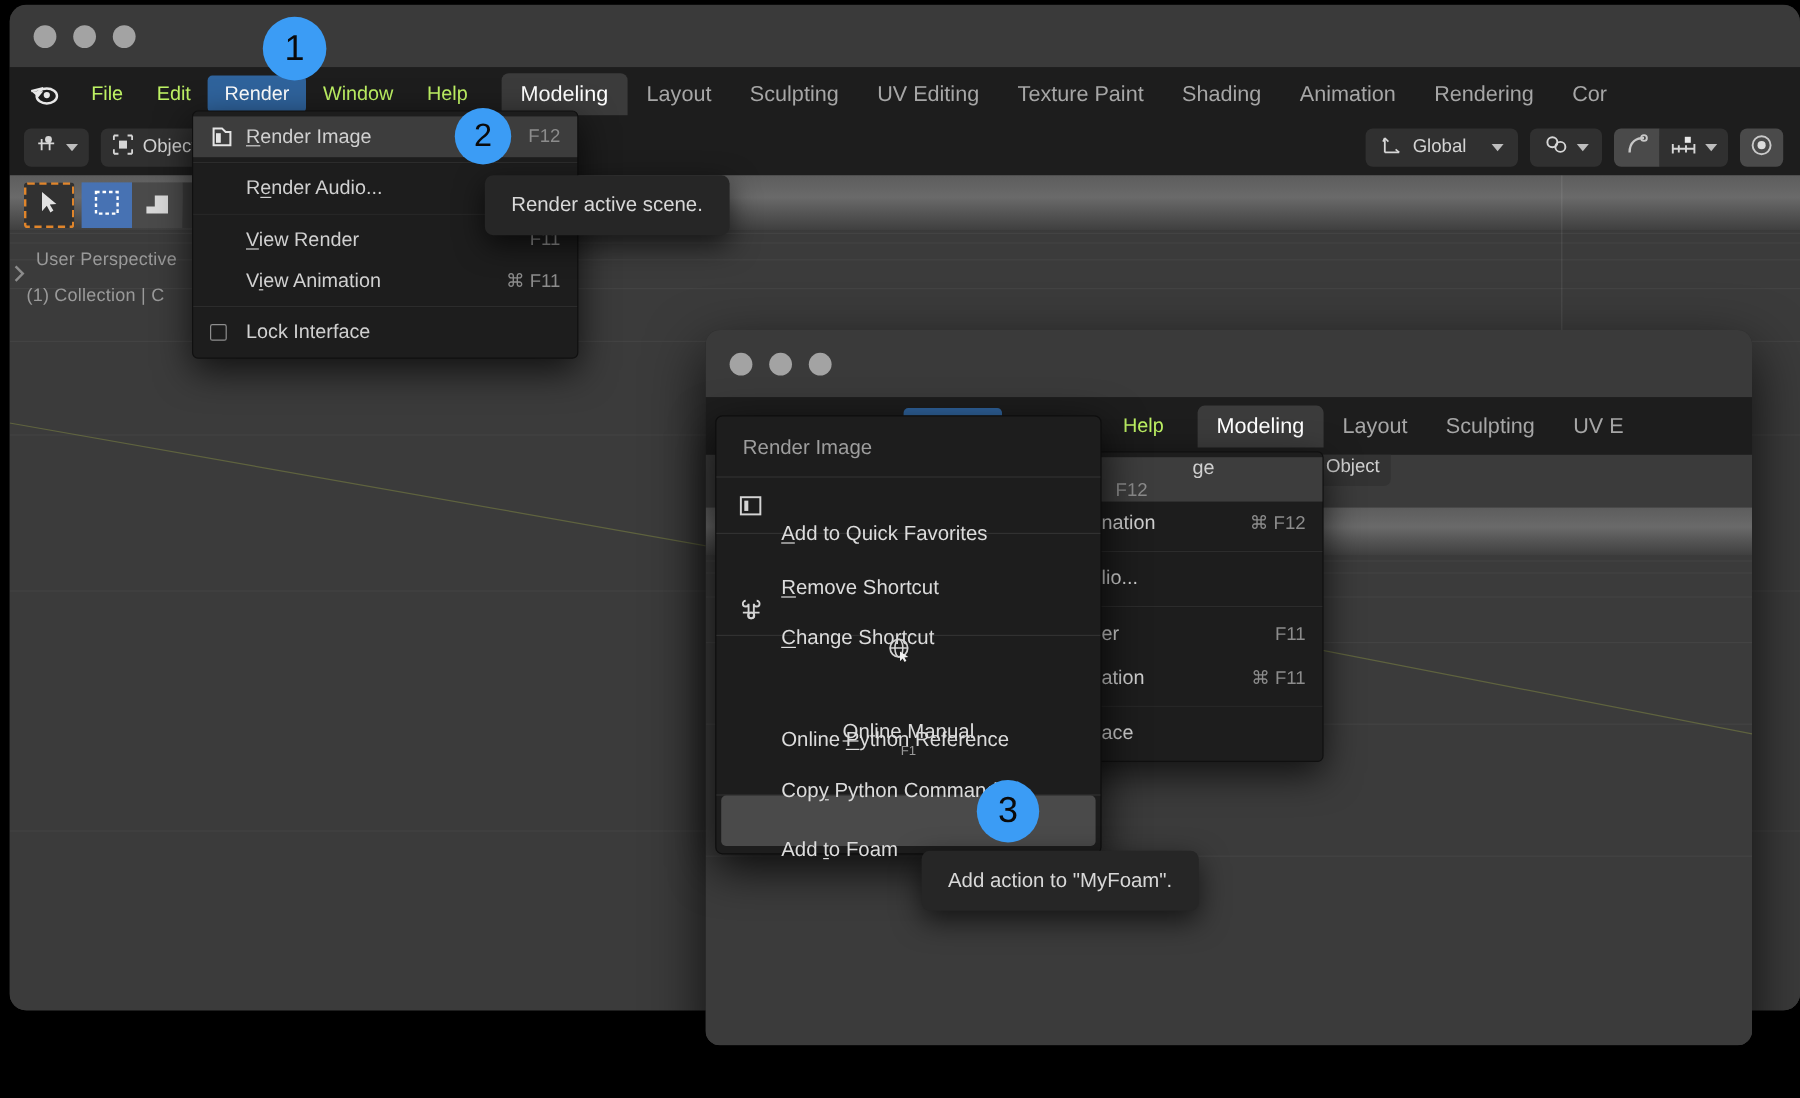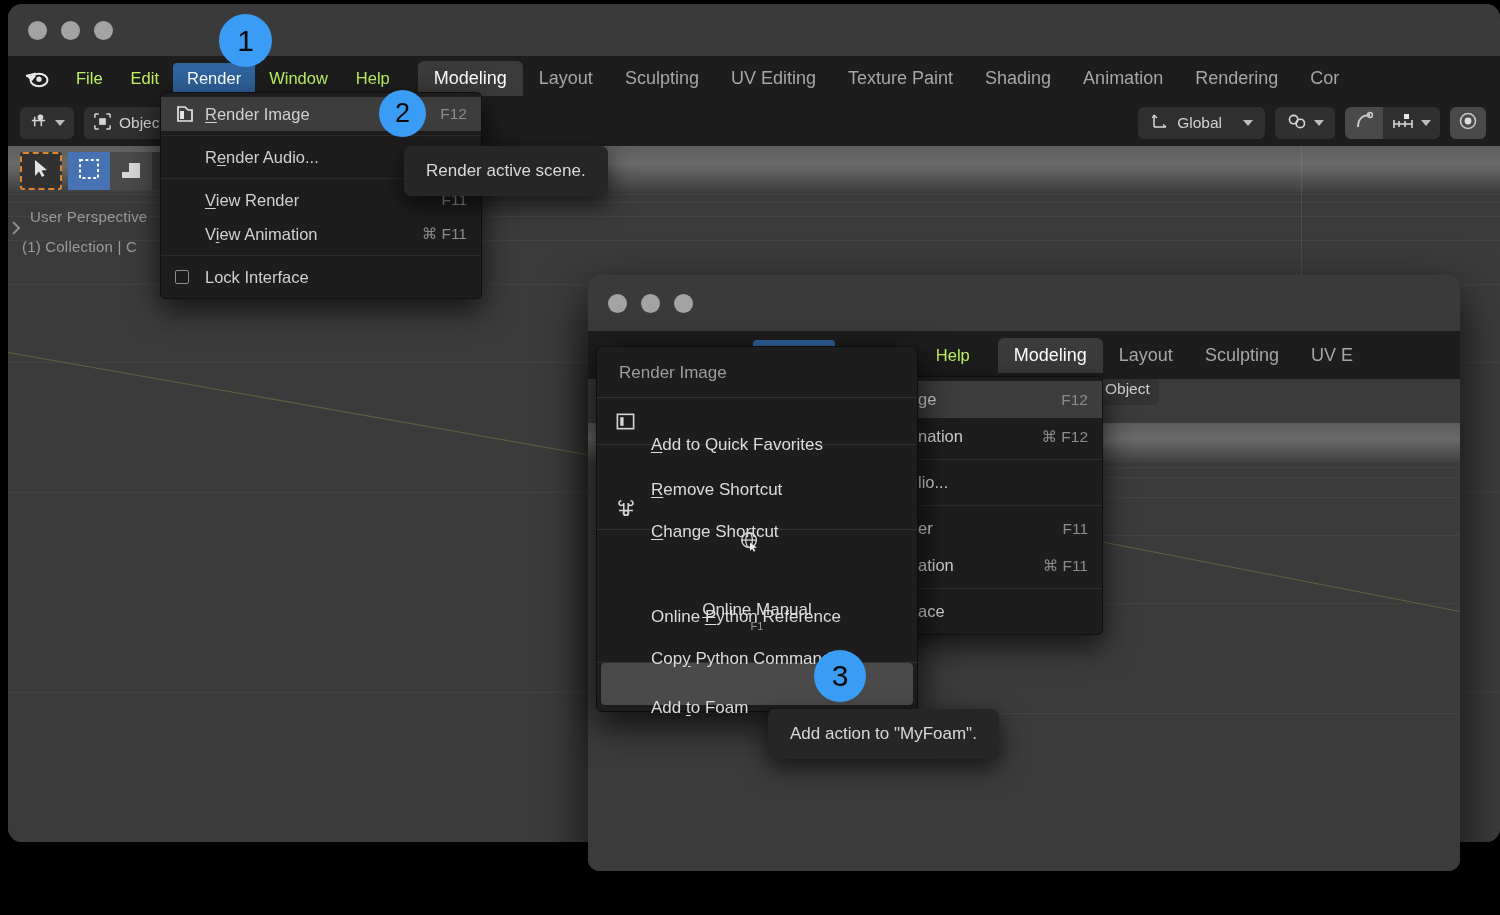--- a/index.html
+++ b/index.html
@@ -443,21 +443,21 @@
         <div class="axis-y" style="left:440px; top:64px; width:460px; transform: rotate(11deg);"></div>
       </div>
 
       <div class="tool-pill" style="position:absolute; left:508px; top:-6px; background:#333333;">
         <span>Object</span>
       </div>
     </div>
   </div>
 
   <div class="dropdown" style="left:755px; top:376px; width:348px; z-index:50;">
-    <div class="mrow hl" style="height:37px;">
+    <div class="mrow hl" style="height:37px;flex-direction:column;">
       <span class="mlabel" style="padding-left:148px;">ge</span>
       <span class="mkey">F12</span>
     </div>
     <div class="mrow" style="height:37px;">
       <span class="mlabel" style="padding-left:148px;">nation</span>
       <span class="mkey">⌘ F12</span>
     </div>
     <div class="msep"></div>
     <div class="mrow" style="height:37px;">
       <span class="mlabel" style="padding-left:148px;">lio...</span>

